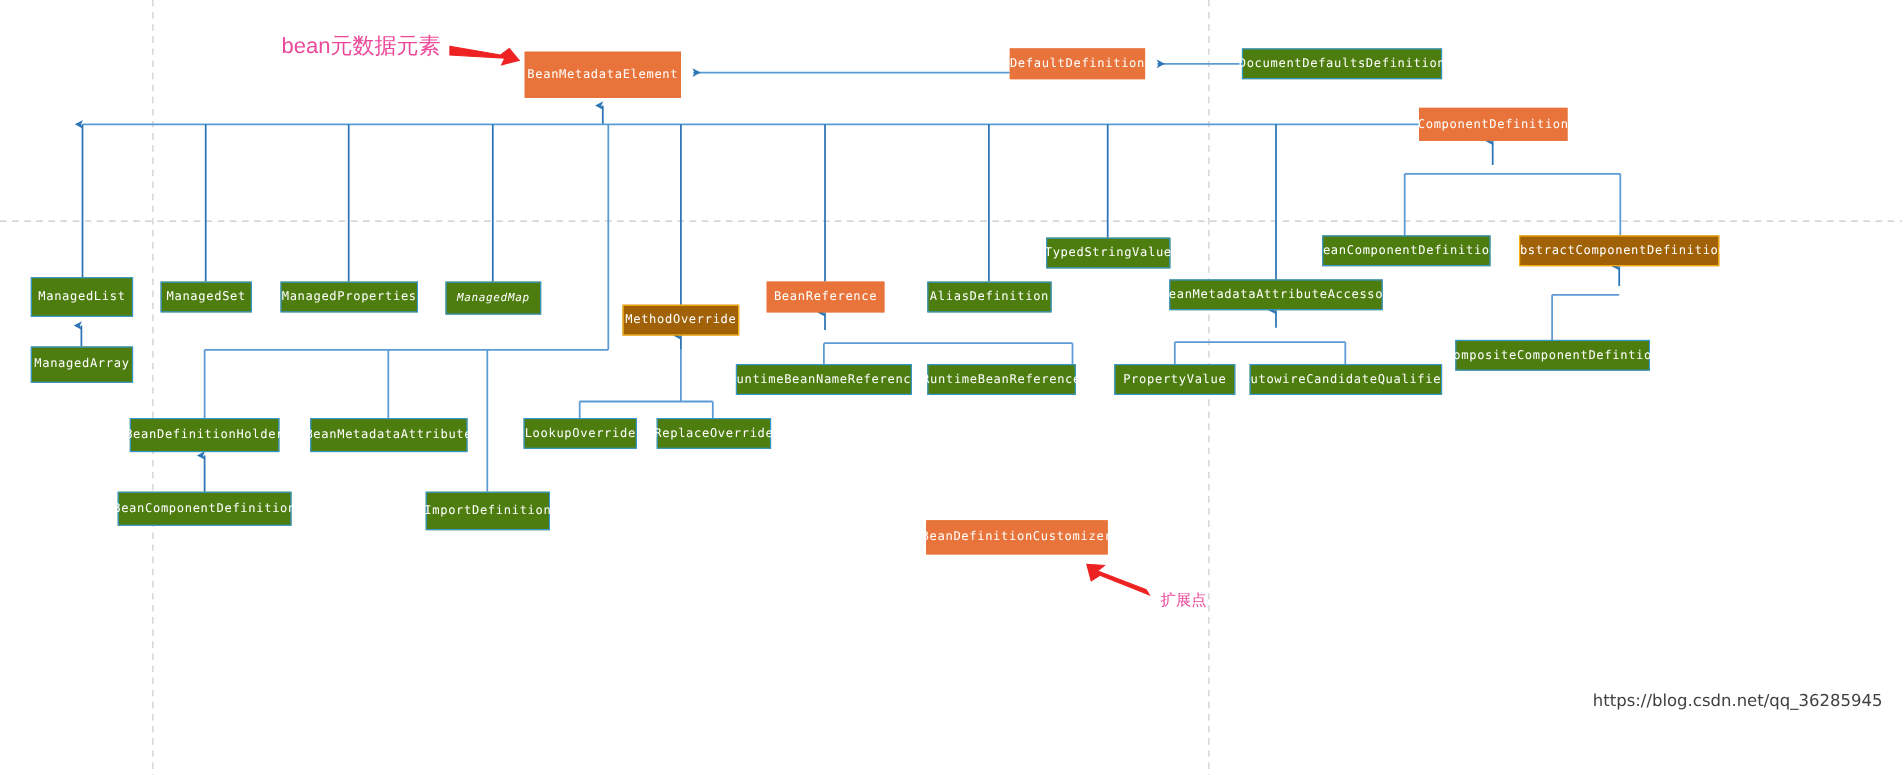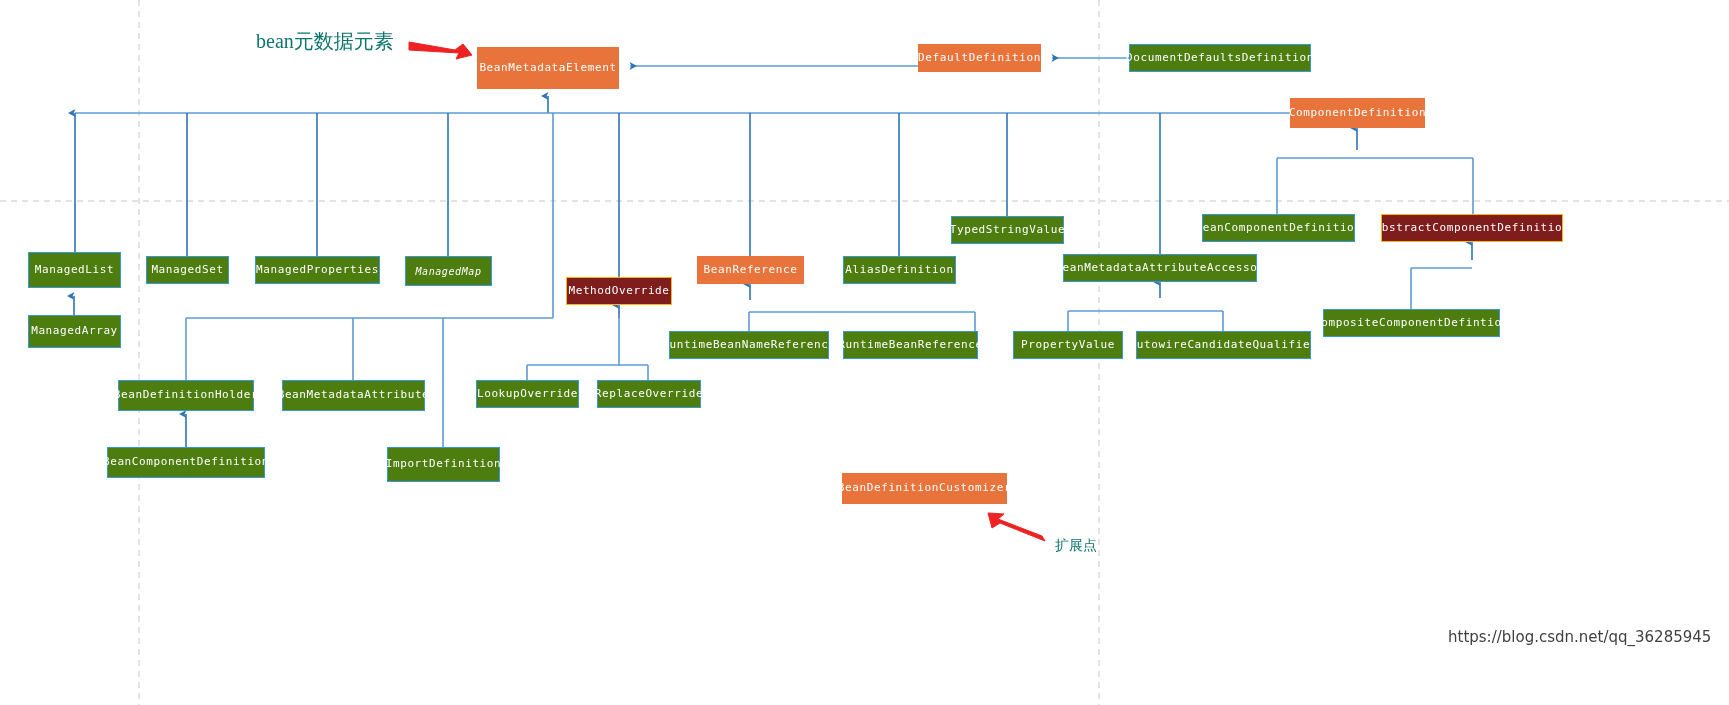--- a/index.html
+++ b/index.html
@@ -35,25 +35,25 @@
     color: #ffffff;
     font-family: "DejaVu Sans Mono", "Liberation Mono", monospace;
     letter-spacing: 0.6px;
     white-space: nowrap;
     text-align: center;
     line-height: 1.1;
     border: 1px solid rgba(255,255,255,0.35);
   }
   .node.blue   { background: #4d7c0f; border-color: #3498db; }
   .node.orange { background: #e8743b; border-color: #e8743b; }
-  .node.amber  { background: #7f1d1d; border-color: #ffb511; }
+  .node.amber  { background: #a16207; border-color: #ffb511; }
   .annot {
     position: absolute;
-    color: #0f766e;
-    font-family: Liberation Serif, serif;
+    color: #ec4899;
+    font-family: Liberation Sans, sans-serif;
     white-space: nowrap;
   }
   .watermark {
     position: absolute;
     color: #404040;
     font-family: "DejaVu Sans", "Liberation Sans", sans-serif;
     font-size: 15px;
     white-space: nowrap;
   }
 </style>

